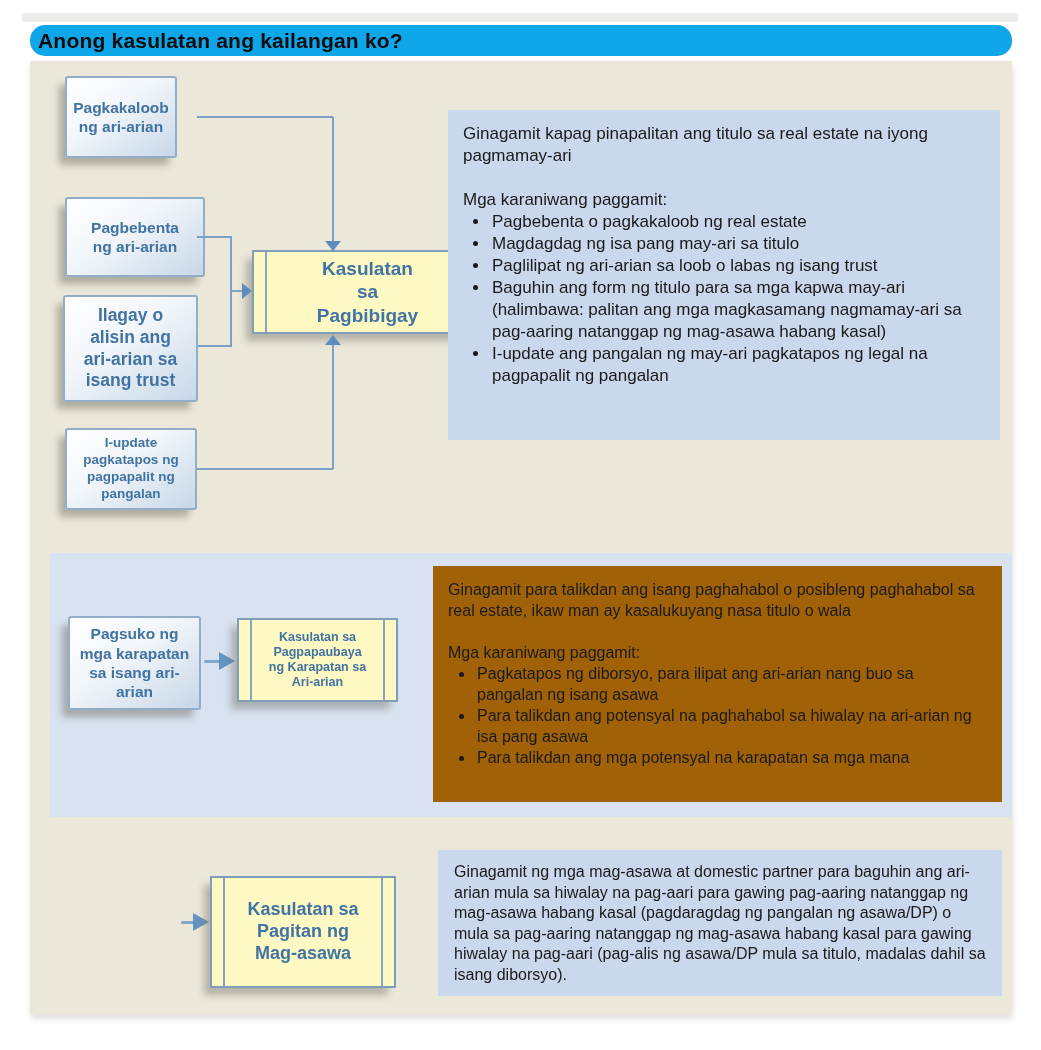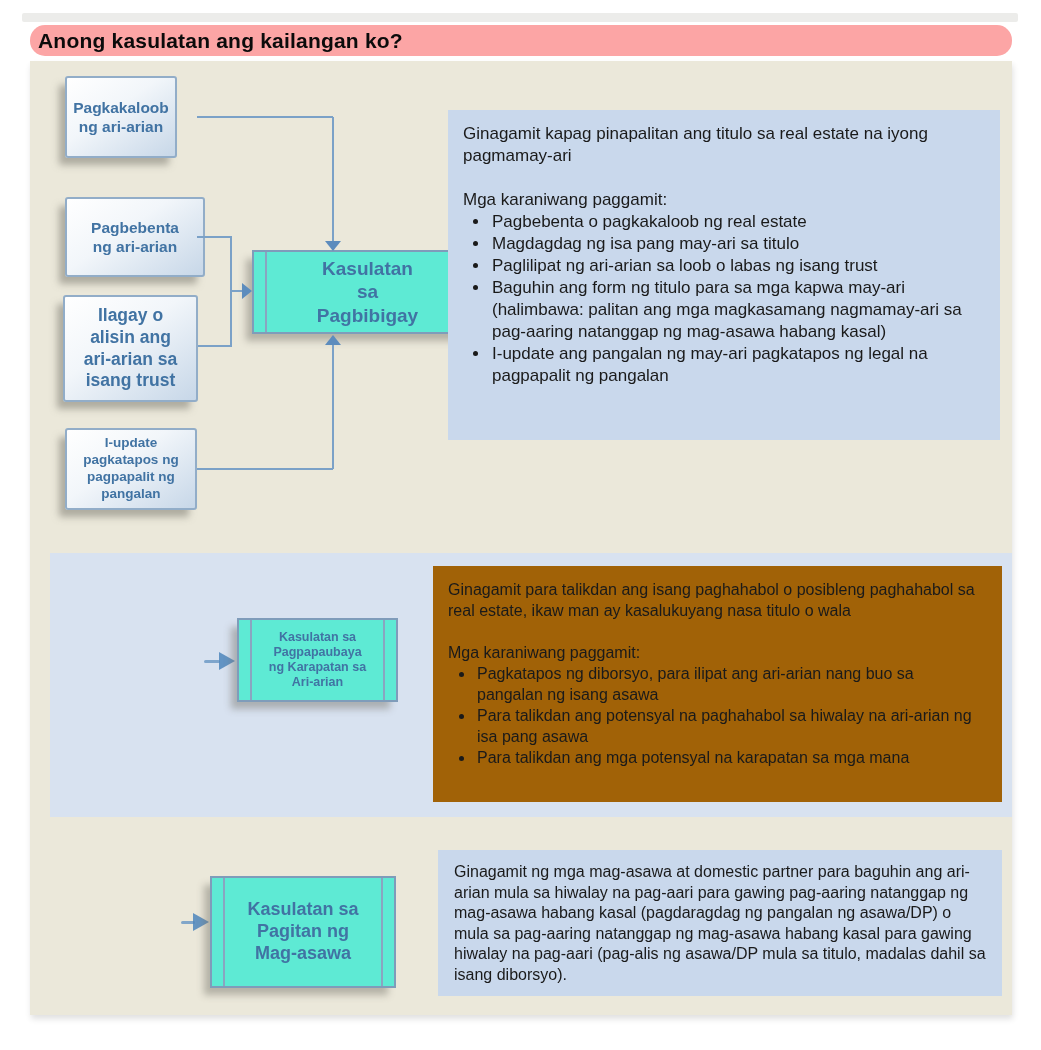--- a/index.html
+++ b/index.html
@@ -3,37 +3,37 @@
 <meta charset="utf-8">
 <style>
   html,body{margin:0;padding:0;background:#ffffff;}
   .page{position:relative;width:1041px;height:1050px;background:#ffffff;overflow:hidden;
         font-family:"Liberation Sans",sans-serif;}
 
   .edge-artifact{position:absolute;left:22px;top:13px;width:996px;height:9px;
         background:#ececea;border-radius:2px;}
 
   .title-bar{position:absolute;left:30px;top:25px;width:982px;height:31px;
-        background:#fca5a5;display:flex;align-items:center;border-radius:15px;}
+        background:#0ea5e9;display:flex;align-items:center;border-radius:15px;}
   .title-bar span{font-size:21px;font-weight:bold;color:#0b0b0b;padding-left:8px;letter-spacing:0.2px;}
 
   .canvas{position:absolute;left:30px;top:61px;width:982px;height:954px;background:#ebe8da;
         box-shadow:1px 4px 6px rgba(0,0,0,0.12);}
 
   .band{position:absolute;left:50px;top:553px;width:962px;height:264px;background:#d8e2f0;}
 
   .srcbox{position:absolute;display:flex;align-items:center;justify-content:center;
         text-align:center;white-space:pre-line;font-weight:bold;color:#4173a3;
         background:linear-gradient(145deg,#ffffff 0%,#f2f6fa 42%,#c7d7e8 100%);
         border:2px solid #92adc8;border-radius:3px;line-height:1.25;
         box-shadow:-7px 8px 7px -1px rgba(115,113,104,0.5);box-sizing:border-box;}
 
   .deedbox{position:absolute;display:flex;align-items:center;justify-content:center;
         text-align:center;white-space:pre-line;font-weight:bold;color:#4173a3;
-        background:#5eead4;border:2px solid #7f9cba;line-height:1.22;
+        background:#fef9c3;border:2px solid #7f9cba;line-height:1.22;
         box-shadow:-7px 8px 7px -1px rgba(115,113,104,0.45);box-sizing:border-box;}
   .deedbox::before,.deedbox::after{content:"";position:absolute;top:0;bottom:0;width:2px;background:#8aa4c0;}
   .deedbox::before{left:11px;}
   .deedbox::after{right:11px;}
 
   .line{position:absolute;background:#7ba1c7;}
   .tri{position:absolute;width:0;height:0;}
   .tri.down{border-left:8px solid transparent;border-right:8px solid transparent;border-top:10px solid #5d8cbd;}
   .tri.up{border-left:8px solid transparent;border-right:8px solid transparent;border-bottom:10px solid #5d8cbd;}
   .tri.right{border-top:8px solid transparent;border-bottom:8px solid transparent;border-left:10px solid #5d8cbd;}
@@ -100,20 +100,24 @@
       <li>Pagbebenta o pagkakaloob ng real estate</li>
       <li>Magdagdag ng isa pang may-ari sa titulo</li>
       <li>Paglilipat ng ari-arian sa loob o labas ng isang trust</li>
       <li>Baguhin ang form ng titulo para sa mga kapwa may-ari (halimbawa: palitan ang mga magkasamang nagmamay-ari sa pag-aaring natanggap ng mag-asawa habang kasal)</li>
       <li>I-update ang pangalan ng may-ari pagkatapos ng legal na pagpapalit ng pangalan</li>
     </ul>
   </div>
 
   <div class="band"></div>
 
+  <div class="srcbox" style="left:68px;top:616px;width:133px;height:94px;font-size:15.5px">Pagsuko ng
+mga karapatan
+sa isang ari-
+arian</div>
 
   <div class="fat-tail" style="left:204px;top:660px;width:16px"></div>
   <div class="fat-head" style="left:219px;top:652px"></div>
 
   <div class="deedbox" style="left:237px;top:618px;width:161px;height:84px;font-size:12.5px">Kasulatan sa
 Pagpapaubaya
 ng Karapatan sa
 Ari-arian</div>
 
   <div class="panel beige" style="left:433px;top:566px;width:569px;height:236px;font-size:16px;line-height:21px;padding:13px 18px 12px 15px">

